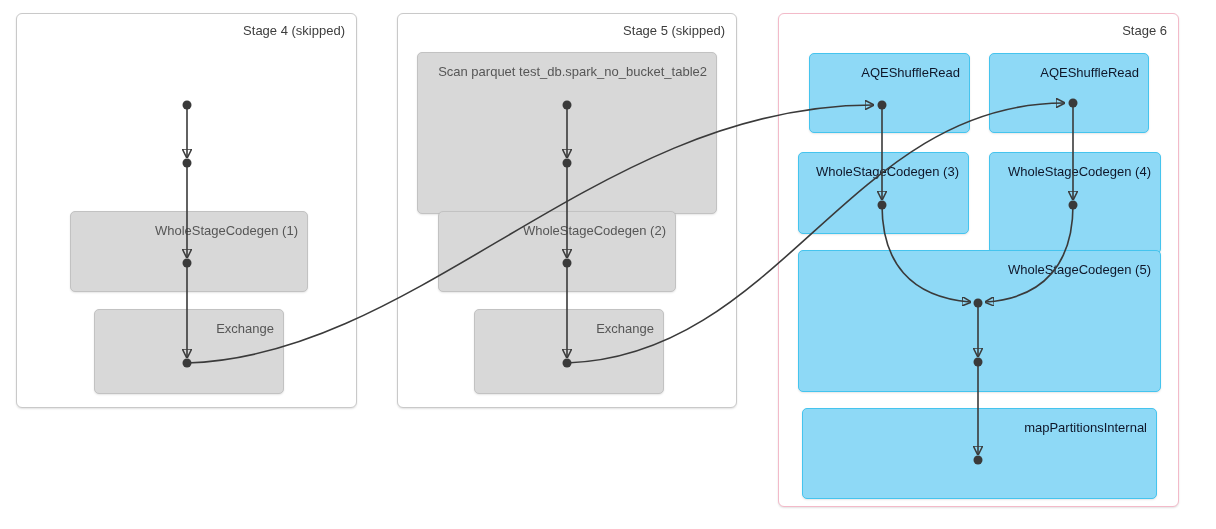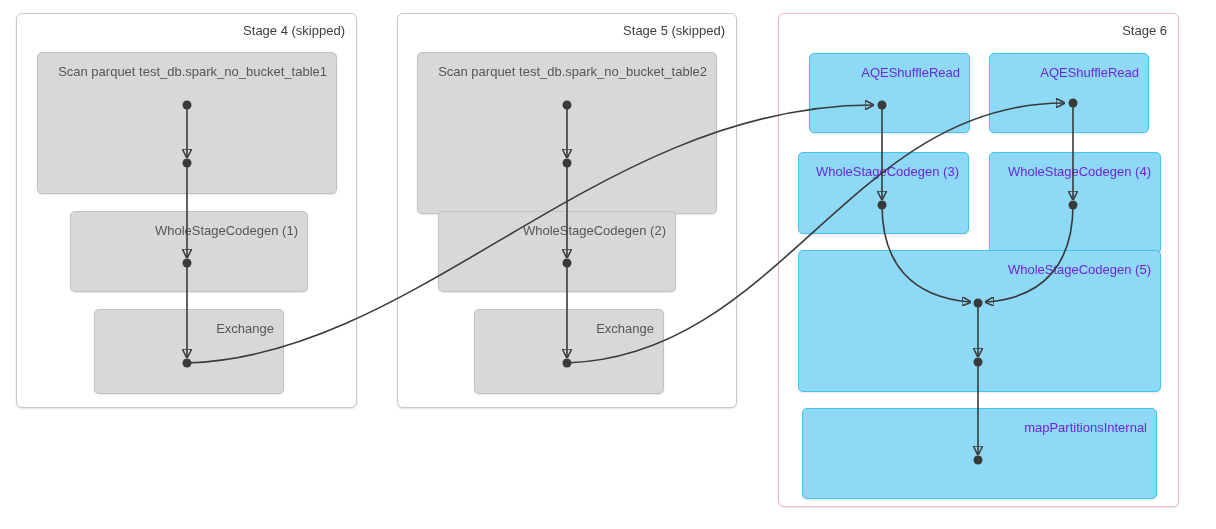--- a/index.html
+++ b/index.html
@@ -44,44 +44,41 @@
   }
   .node-label {
     position: absolute;
     top: 11px;
     right: 9px;
     font-size: 13px;
     white-space: nowrap;
     text-align: right;
   }
   .node.gray .node-label { color: #565656; }
-  .node.blue .node-label { color: #6d28d9; }
+  .node.blue .node-label { color: #0f172a; }
   #edge-overlay {
     position: absolute;
     left: 0;
     top: 0;
     pointer-events: none;
   }
   #edge-overlay path {
     fill: none;
     stroke: #3a3a3a;
     stroke-width: 1.6;
   }
   #edge-overlay circle { fill: #3a3a3a; }
 </style>
 </head>
 <body>
 
 <div id="canvas">
 
   <div class="stage-panel skipped" style="left:16px; top:13px; width:341px; height:395px;">
     <span class="stage-title">Stage 4 (skipped)</span>
-    <div class="node gray" style="left:20px; top:38px; width:300px; height:142px;">
-      <span class="node-label">Scan parquet test_db.spark_no_bucket_table1</span>
-    </div>
     <div class="node gray" style="left:53px; top:197px; width:238px; height:81px;">
       <span class="node-label">WholeStageCodegen (1)</span>
     </div>
     <div class="node gray" style="left:77px; top:295px; width:190px; height:85px;">
       <span class="node-label">Exchange</span>
     </div>
   </div>
 
   <div class="stage-panel skipped" style="left:397px; top:13px; width:340px; height:395px;">
     <span class="stage-title">Stage 5 (skipped)</span>

